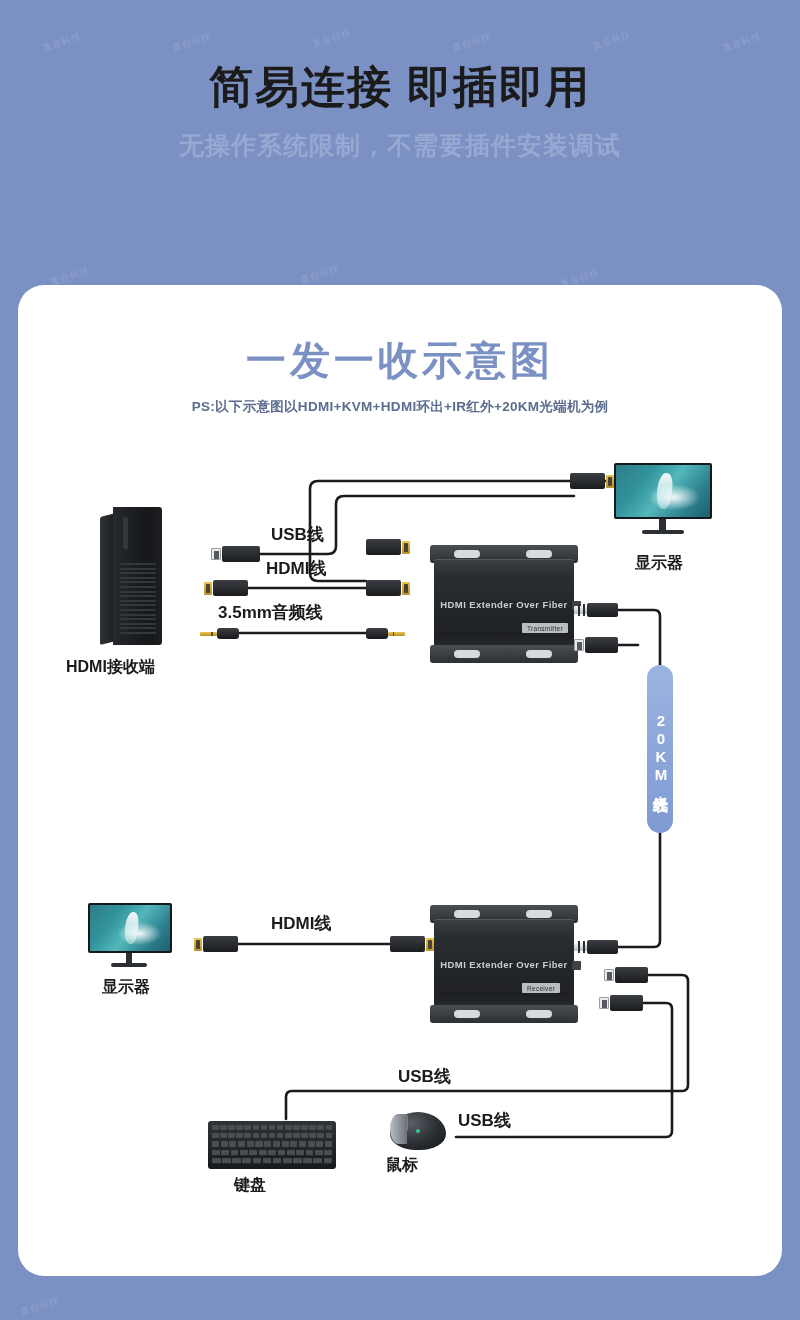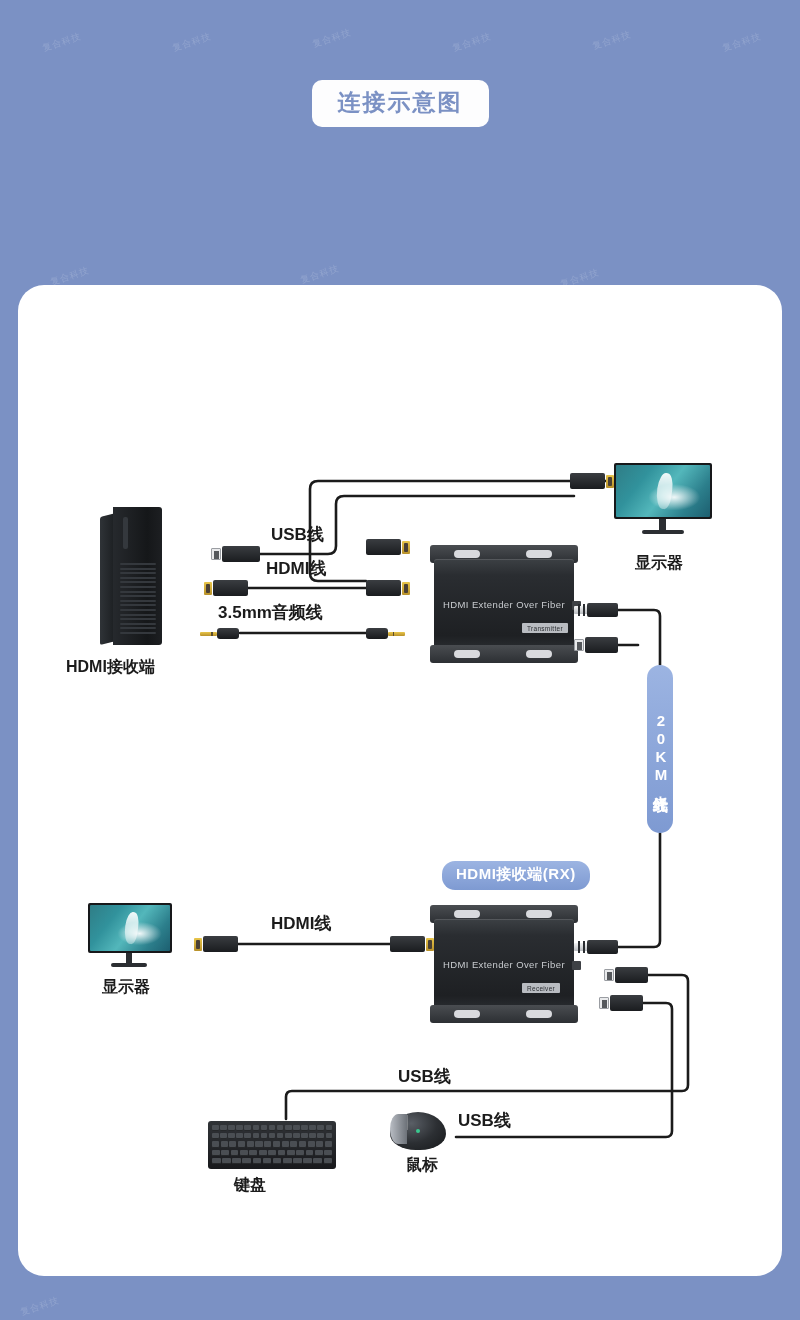--- a/index.html
+++ b/index.html
@@ -131,21 +131,21 @@
     background:#d9dade; border-radius:5px;
   }
   .box-body {
     position:absolute; left:4px; width:calc(100% - 8px);
     background:linear-gradient(180deg,#3c4044 0%,#2a2d31 18%,#1e2023 85%,#2a2d31 100%);
     border-radius:3px;
     box-shadow:inset 0 1px 0 rgba(255,255,255,.13);
   }
   .box-text {
     position:absolute; width:100%; text-align:center;
-    color:#c9ccd0; font-size:9.5px; letter-spacing:.4px; white-space:nowrap;
+    color:#c9ccd0; font-size:9.5px; letter-spacing:.4px; white-space:nowrap;font-weight:bold;
   }
   .box-tag {
     position:absolute; background:#b9bcc1; color:#2a2d31;
     font-size:6.5px; padding:1.5px 5px; border-radius:1px; letter-spacing:.3px;
   }
   .box-port {
     position:absolute; background:#3e4145; border-radius:1px;
   }
 
   
@@ -263,25 +263,28 @@
   <div class="wm" style="left:452px;top:36px">复合科技</div>
   <div class="wm" style="left:592px;top:34px">复合科技</div>
   <div class="wm" style="left:722px;top:36px">复合科技</div>
   <div class="wm" style="left:50px;top:270px">复合科技</div>
   <div class="wm" style="left:300px;top:268px">复合科技</div>
   <div class="wm" style="left:560px;top:272px">复合科技</div>
   <div class="wm" style="left:20px;top:1300px">复合科技</div>
 </div>
 
 <div class="header">
-  <div class="h-badge">连接示意图</div>
+  <div class="h-title">简易连接 即插即用</div>
+  <div class="h-sub">无操作系统限制，不需要插件安装调试</div>
 </div>
 
 <div class="card">
 
+  <div class="card-title">一发一收示意图</div>
+  <div class="card-note">PS:以下示意图以HDMI+KVM+HDMI环出+IR红外+20KM光端机为例</div>
 
   <div class="diagram">
 
     <svg class="wires" viewBox="0 0 764 991">
       <g fill="none" stroke="#1b1b1b" stroke-width="2.6" stroke-linecap="round" stroke-linejoin="round">
 
         <path d="M242,269 H310 Q318,269 318,261 V219 Q318,211 326,211 H556"></path>
 
         <path d="M348,296 H300 Q292,296 292,288 V204 Q292,196 300,196 H596"></path>
 
@@ -395,21 +398,20 @@
     </div>
     <div class="lbl lbl-dev" style="left:617px;top:268px">显示器</div>
 
     <div class="hdmi-plug right" style="left:552px;top:188px;width:44px">
       <div class="body"></div>
         <div class="gold"></div>
     </div>
 
     <div class="pill pill-v" style="left:629px;top:380px;height:168px">20KM光纤线</div>
 
-    <div class="pill pill-h" style="left:424px;top:576px">HDMI接收端(RX)</div>
     <div class="box" style="left:412px;top:620px;width:148px;height:118px">
       <div class="box-ears" style="top:0">
         <div class="hole" style="left:24px"></div>
         <div class="hole" style="left:96px"></div>
       </div>
       <div class="box-body" style="top:14px;height:90px"></div>
       <div class="box-ears" style="top:100px">
         <div class="hole" style="left:24px"></div>
         <div class="hole" style="left:96px"></div>
       </div>
@@ -532,19 +534,19 @@
         </div>
     </div>
     <div class="lbl lbl-dev" style="left:216px;top:890px">键盘</div>
 
     <div class="mouse" style="left:372px;top:827px;width:56px;height:38px">
       <div class="mouse-body"></div>
       <div class="mouse-left"></div>
       <div class="mouse-split"></div>
       <div class="mouse-dot"></div>
     </div>
-    <div class="lbl lbl-dev" style="left:388px;top:870px">鼠标</div>
+    <div class="lbl lbl-dev" style="left:368px;top:870px">鼠标</div>
 
     <div class="lbl lbl-cable" style="left:380px;top:780px">USB线</div>
     <div class="lbl lbl-cable" style="left:440px;top:824px">USB线</div>
 
   </div>
 </div>
 
 </body></html>

